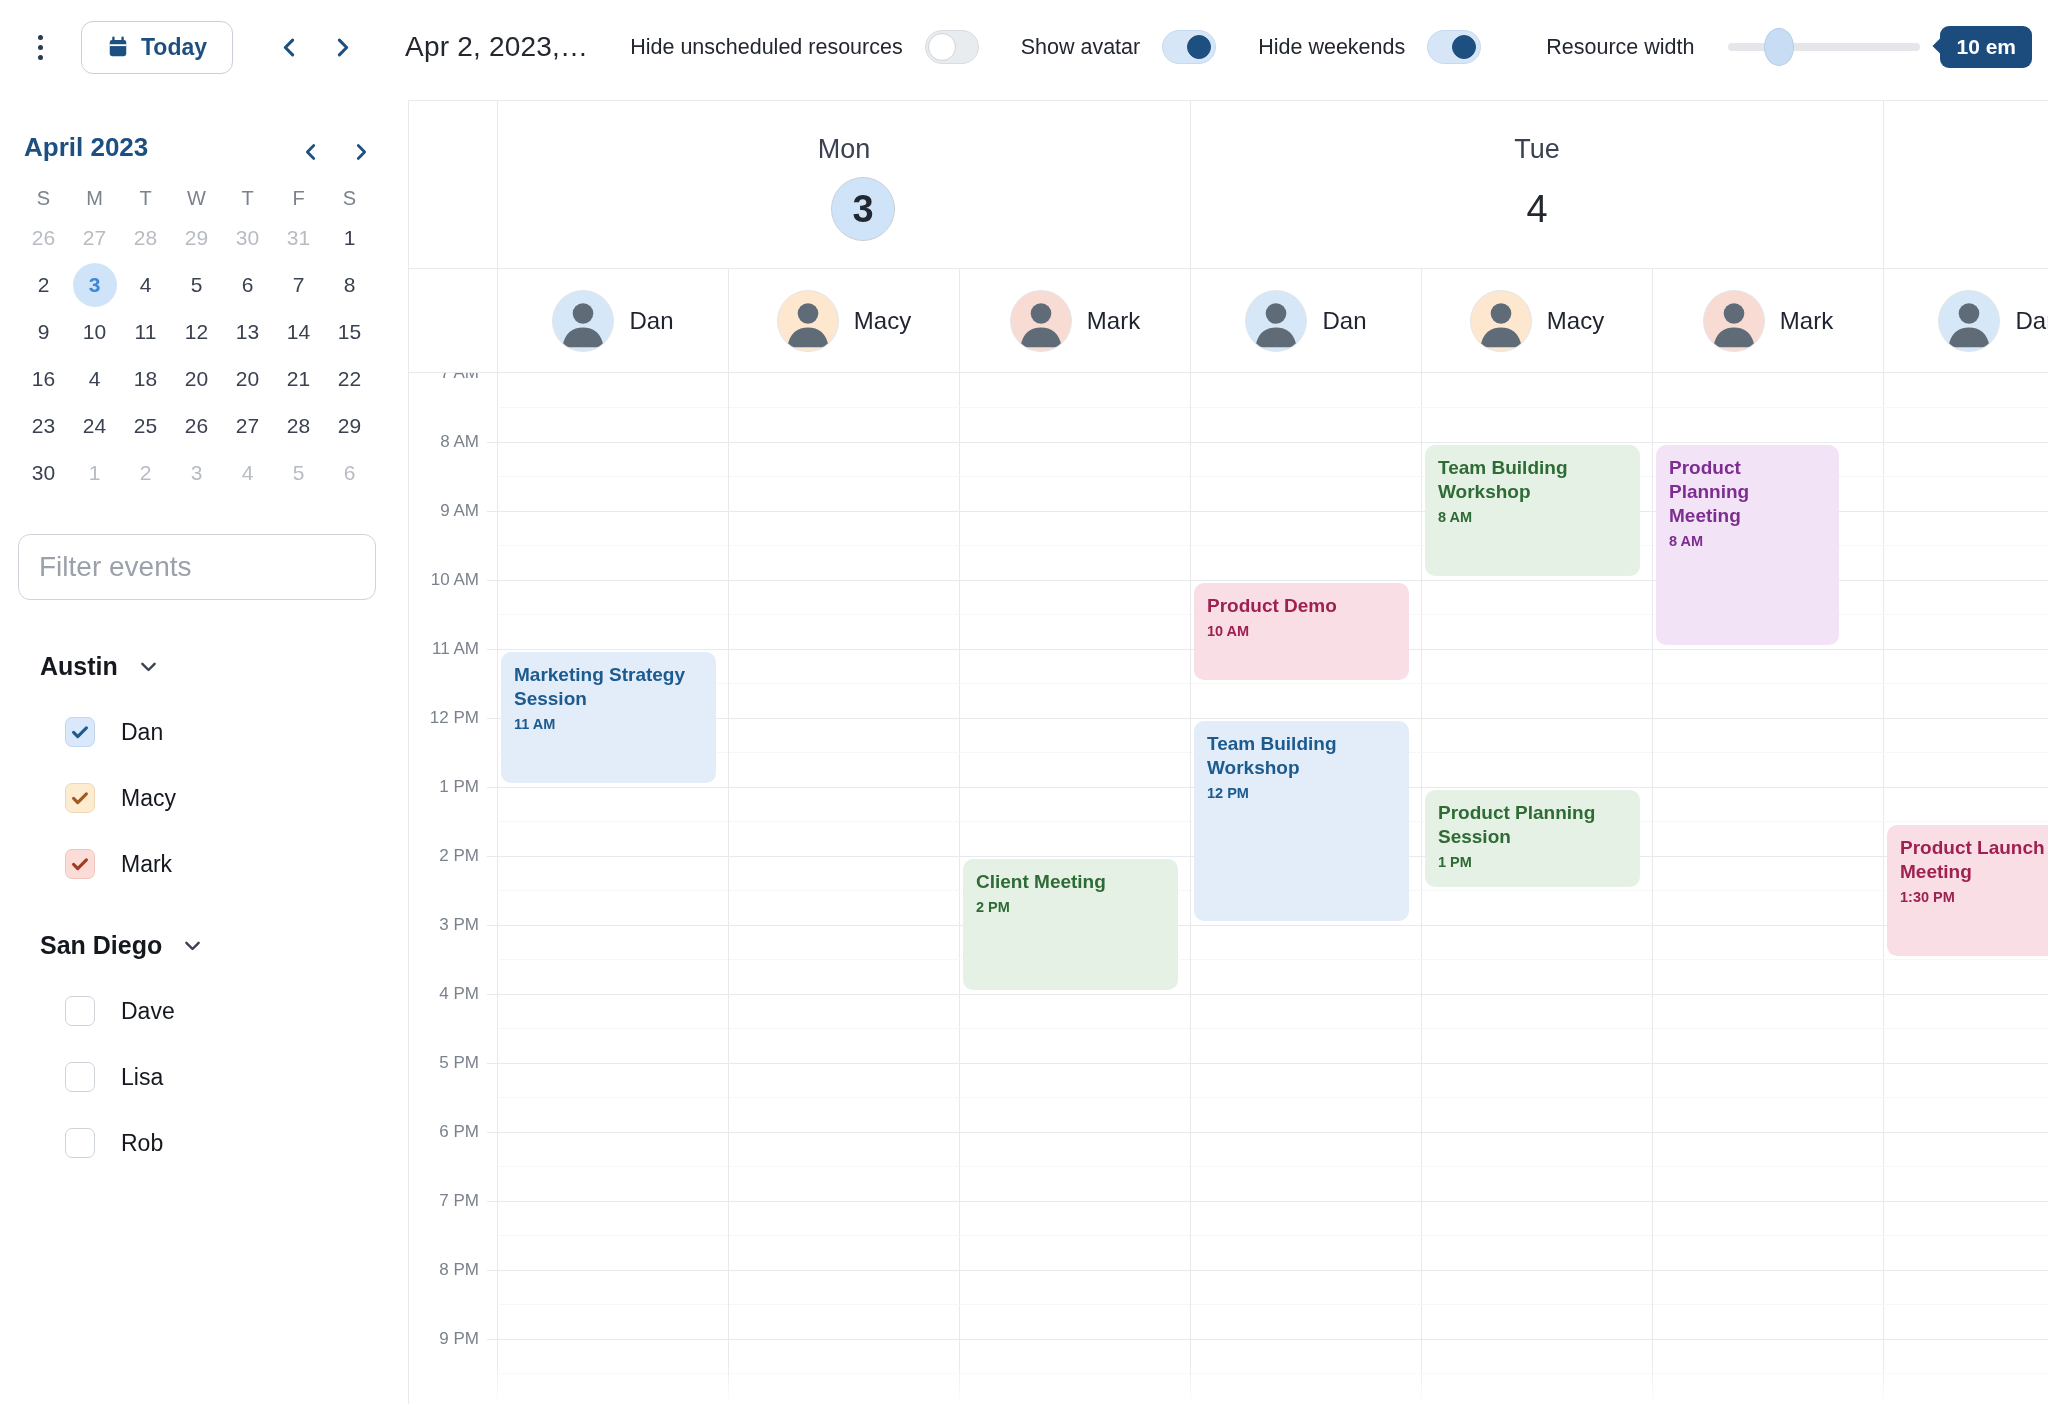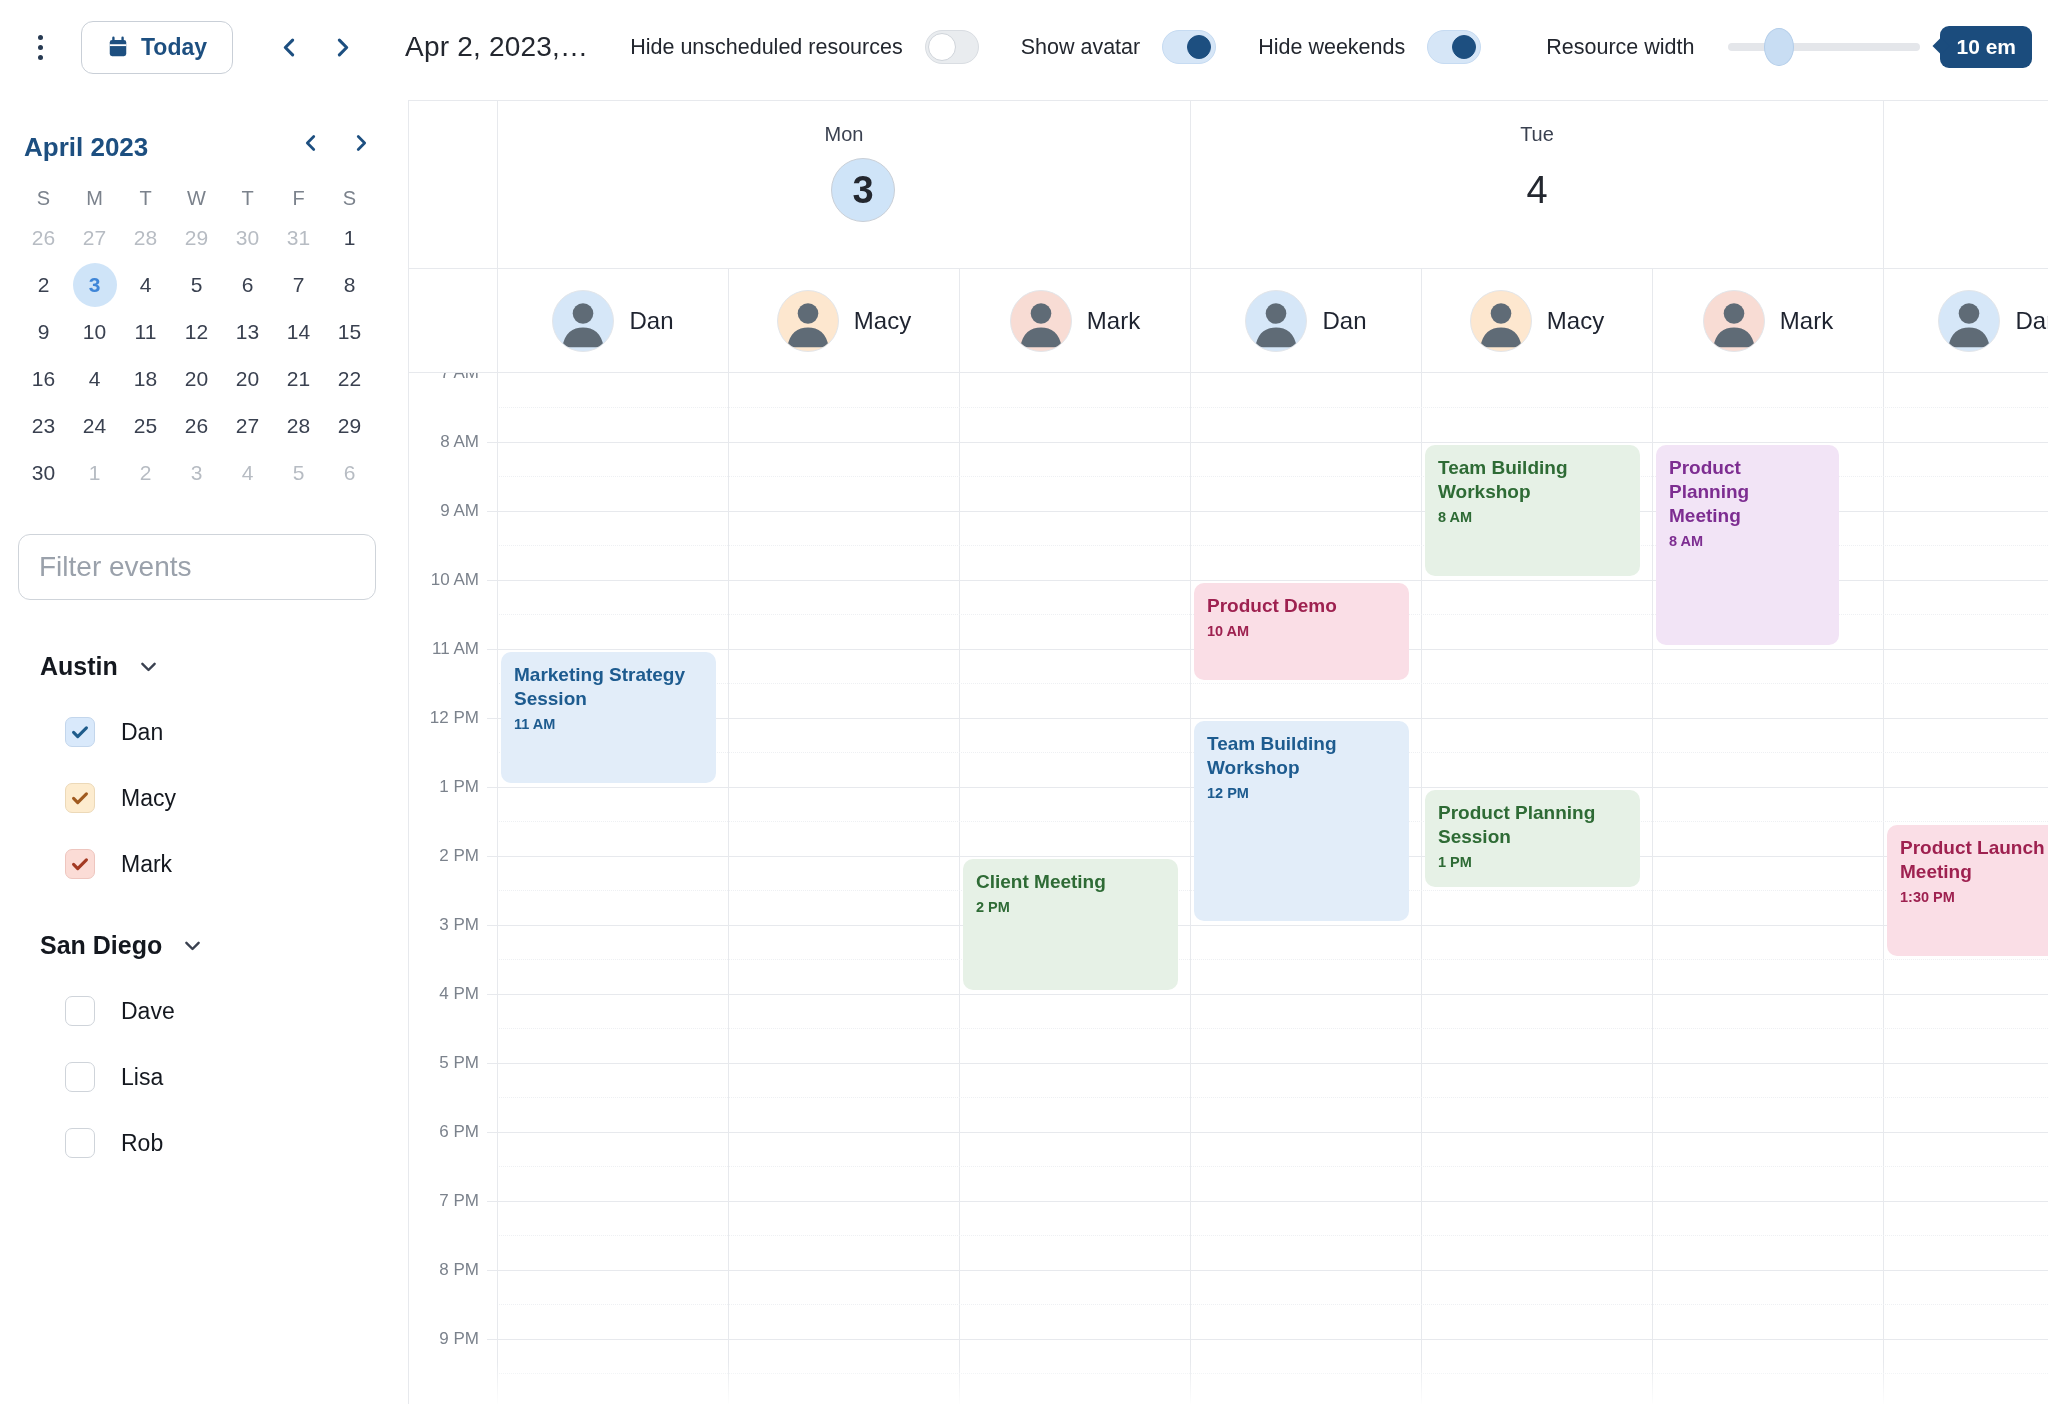--- a/index.html
+++ b/index.html
@@ -44,21 +44,21 @@
   .badge{position:relative;margin-left:20px;margin-right:4px;background:var(--badge);color:#fff;font-size:21px;
          font-weight:600;border-radius:9px;padding:9px 16px;min-width:90px;text-align:center}
   .badge::before{content:"";position:absolute;left:-5px;top:14px;width:12px;height:12px;background:var(--badge);transform:rotate(45deg)}
 
   
   .body{display:flex;height:1304px}
   .sidebar{width:409px;flex:none;border-right:1px solid var(--line);padding-left:18px;overflow:hidden}
   .main{position:relative;flex:1;border-top:1px solid var(--line);overflow:hidden}
 
   
-  .mc-head{display:flex;align-items:flex-start;margin:32px 36px 0 6px}
+  .mc-head{display:flex;align-items:flex-end;margin:32px 36px 0 6px}
   .mc-title{font-size:26px;font-weight:700;color:var(--primary)}
   .mc-nav{margin-left:auto;display:flex;gap:28px;color:var(--primary)}
   .mc-nav span{cursor:pointer;display:flex}
   .mc-nav svg{width:22px;height:22px}
   .mc-week{display:flex;margin-top:24px}
   .mc-wd{width:51px;text-align:center;font-size:20px;color:var(--muted)}
   .mc-grid{margin-top:4px}
   .mc-row{display:flex;height:47px}
   .mc-cell{width:51px;display:flex;align-items:center;justify-content:center;cursor:pointer}
   .mc-cell span{font-size:21px;color:var(--sub);width:44px;height:44px;display:flex;align-items:center;justify-content:center;border-radius:50%}
@@ -78,21 +78,21 @@
       align-items:center;justify-content:center;cursor:pointer;flex:none}
   .cb svg{width:22px;height:22px}
   .cb-blue{background:var(--cb-blue-bg);border-color:#c3d6ec;color:var(--cb-blue-tx)}
   .cb-orange{background:var(--cb-orange-bg);border-color:#ecd9b8;color:var(--cb-orange-tx)}
   .cb-red{background:var(--cb-red-bg);border-color:#eec6bf;color:var(--cb-red-tx)}
   .rlabel{font-size:23px;color:#14181f;margin-left:26px}
 
   
   .day-row{position:absolute;top:0;left:0;right:0;height:168px;border-bottom:1px solid var(--line)}
   .day-cell{position:absolute;top:0;bottom:0;border-left:1px solid var(--line);display:flex;flex-direction:column;align-items:center}
-  .dname{margin-top:22px;font-size:20px;color:var(--sub)}
+  .dname{margin-top:33px;font-size:27px;color:var(--sub)}
   .dnum{margin-top:12px;width:64px;height:64px;border-radius:50%;display:flex;align-items:center;justify-content:center;
         font-size:38px;color:var(--ink)}
   .dnum.today{background:var(--sel-bg)}
   .res-row{position:absolute;top:168px;left:0;right:0;height:104px;border-bottom:1px solid var(--line)}
   .res-cell{position:absolute;top:0;bottom:0;border-left:1px solid var(--line);display:flex;align-items:center;justify-content:center;gap:15px;cursor:pointer}
   .avatar{width:62px;height:62px;border-radius:50%;overflow:hidden;flex:none;border:1px solid #e3e6ea}
   .avatar svg{width:100%;height:100%}
   .av-blue{background:var(--av-blue)} .av-orange{background:var(--av-orange)} .av-red{background:var(--av-red)}
   .rname{font-size:24px;color:#1f2430}
   .grid{position:absolute;top:272px;left:0;right:0;bottom:0;overflow:hidden}

